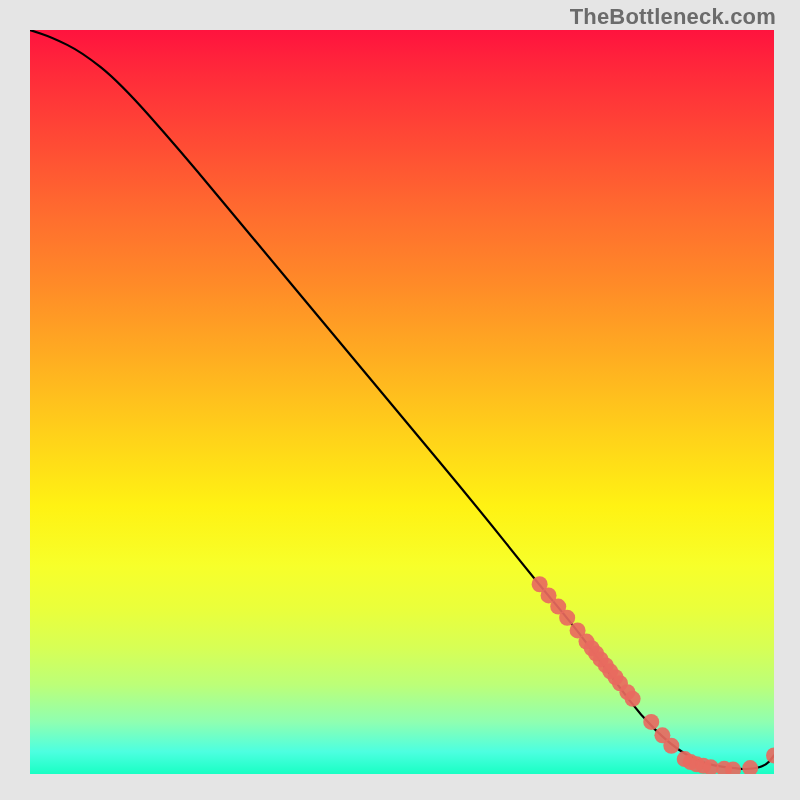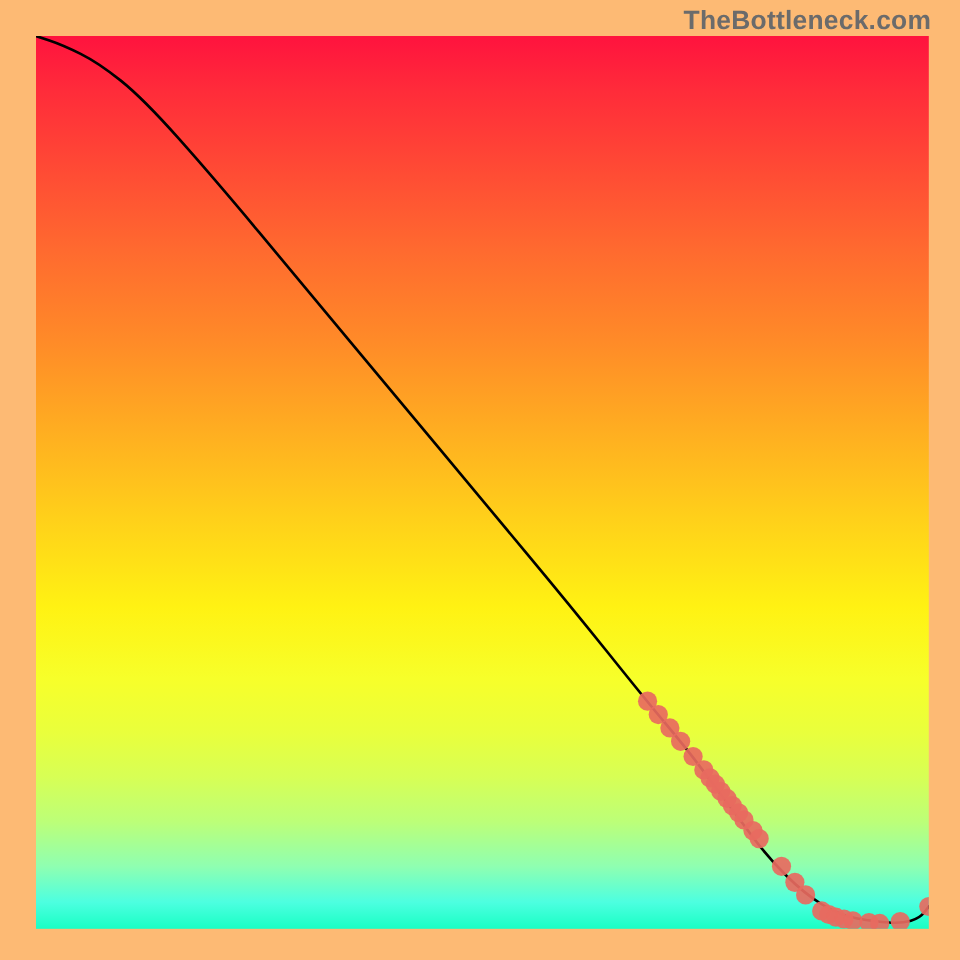--- a/index.html
+++ b/index.html
@@ -1,21 +1,21 @@
 <!DOCTYPE html>
 <html><head>
 <meta charset="utf-8">
 <style>
   * { margin: 0; padding: 0; box-sizing: border-box; }
   html, body { width: 800px; height: 800px; background: #000; overflow: hidden; }
   .stage {
     position: relative;
     width: 800px;
     height: 800px;
-    background: #fdba74;
+    background: #e5e5e5;
   }
   .plot-area {
     position: absolute;
     left: 30px;
     top: 30px;
     width: 744px;
     height: 744px;
     
     background: linear-gradient(
       to bottom,

